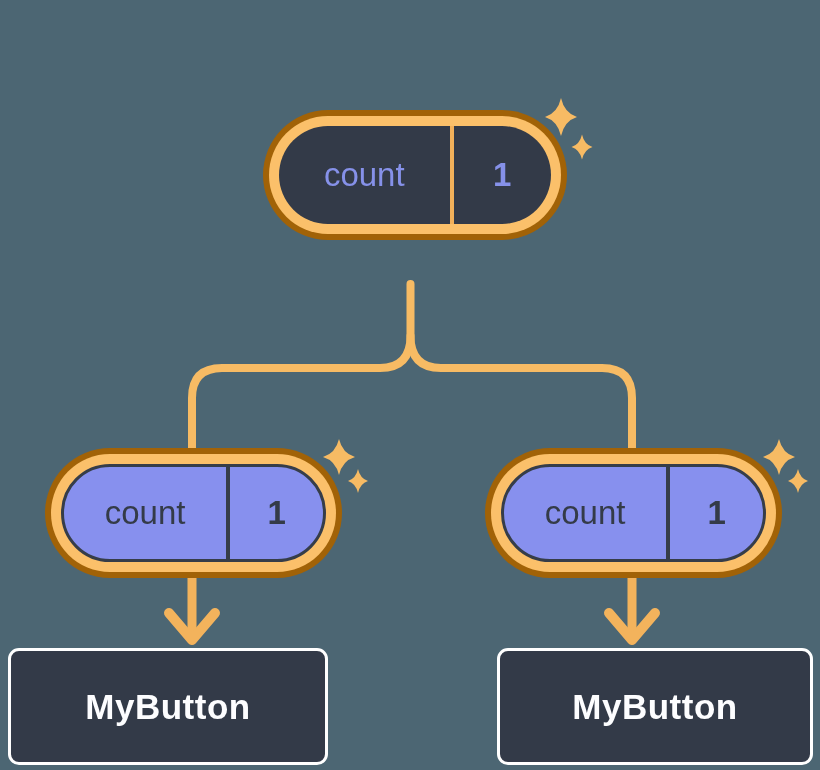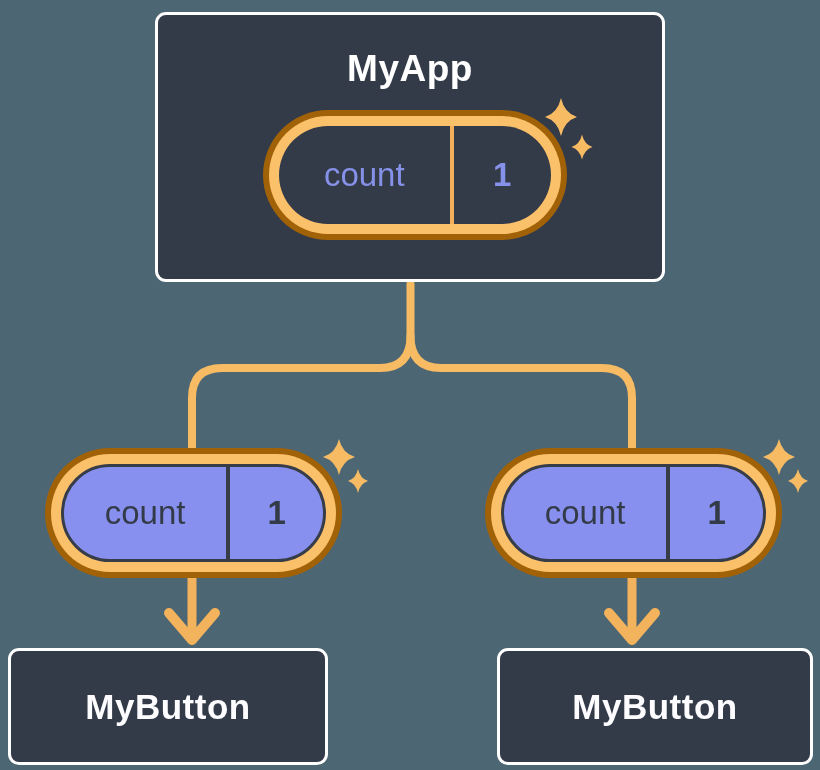--- a/index.html
+++ b/index.html
@@ -59,23 +59,20 @@
     <g>
       <path class="arrow-stem" d="M192 577 L192 637"></path>
       <path class="arrow-head" d="M169 613 L192 640 L215 613"></path>
     </g>
     <g>
       <path class="arrow-stem" d="M632 577 L632 637"></path>
       <path class="arrow-head" d="M609 613 L632 640 L655 613"></path>
     </g>
   </svg>
 
-  <div class="box root-box">
-    <div class="root-title">MyApp</div>
-  </div>
 
   <div class="pill pill-root">
     <div class="pill-band">
       <div class="pill-inner">
         <div class="pill-label">count</div>
         <div class="pill-value">1</div>
       </div>
     </div>
   </div>
 

